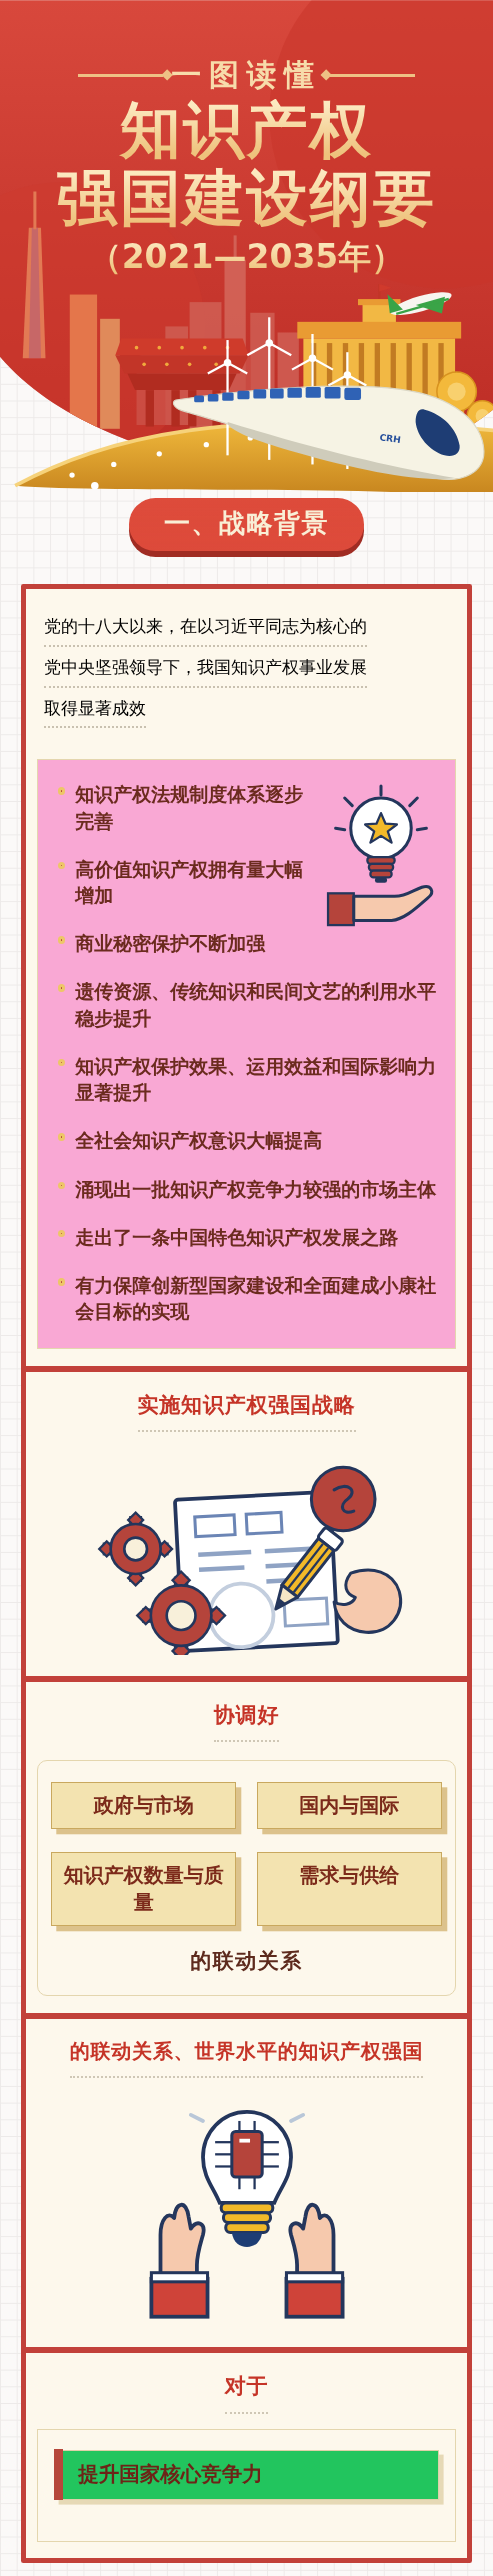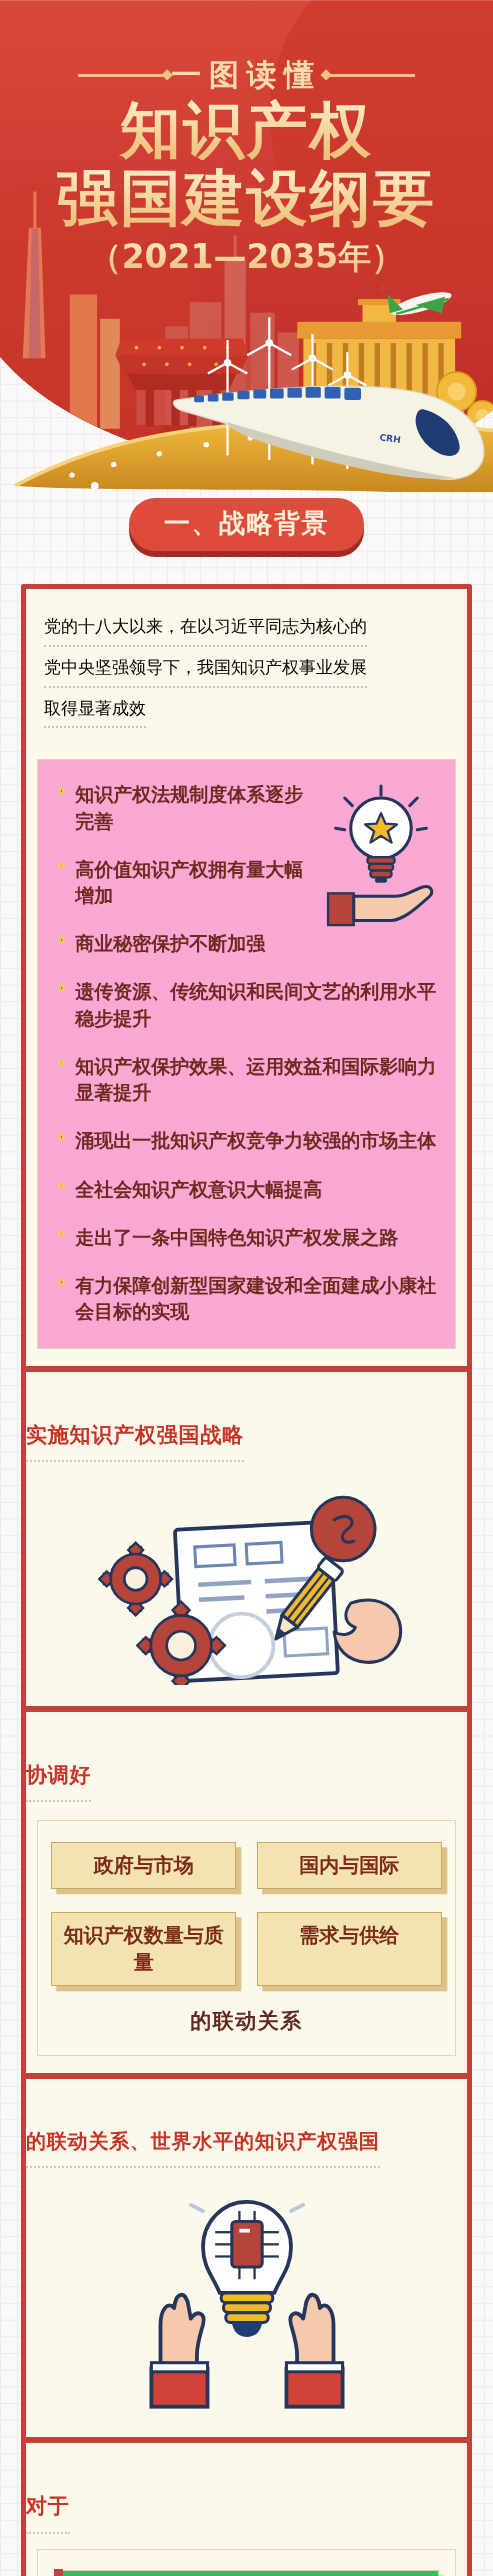--- a/index.html
+++ b/index.html
@@ -75,30 +75,30 @@
   .bullet-list li {
     display: flex; font-size: 19px; font-weight: bold; color: #6b2b1e;
     line-height: 1.38; margin-bottom: 22px;
   }
   .bullet-dot {
     flex: none; width: 7.6px; height: 7.6px; border-radius: 50%;
     background: #b6473b; border: 3px solid #eec667; margin: 6px 10px 0 0;
   }
 
   
-  .sec-title { padding-top: 49px; }
+  .sec-title { text-align: center; padding-top: 19px; }
   .sec-title span {
     display: inline-block; font-size: 21px; font-weight: bold; color: #c53427;
     letter-spacing: 0.8px; padding-bottom: 11.4px; border-bottom: 2.3px dotted #cfc7b5;
   }
   .sec-title.small span { font-size: 20px; }
   .illu-wrap { text-align: center; padding: 20px 0 18px; }
 
   
-  .panel-3 { margin-top: 18px; padding: 21px 13.7px 20px; }
+  .panel-3 { margin-top: 18px; padding: 21px 13.7px 20px; border-radius: 10px; }
   .coord-grid {
     display: grid; grid-template-columns: 1fr 1fr; gap: 23px 21px;
   }
   .gold-box {
     background: #f3e3b0; border: 1.5px solid #c9a85e; box-shadow: 5.3px 5.3px 0 #dcc28c;
     text-align: center; padding: 9px 4.6px;
     font-family: "DejaVu Serif", "Liberation Serif", serif;
     font-size: 20px; font-weight: bold; color: #7c2a1a;
   }
   .caption {
@@ -367,25 +367,25 @@
         <li>
             <span class="bullet-dot"></span>
             <span>遗传资源、传统知识和民间文艺的利用水平稳步提升</span>
           </li>
         <li>
             <span class="bullet-dot"></span>
             <span>知识产权保护效果、运用效益和国际影响力显著提升</span>
           </li>
         <li>
             <span class="bullet-dot"></span>
+            <span>全社会知识产权意识大幅提高</span>
+          </li>
+        <li>
+            <span class="bullet-dot"></span>
             <span>涌现出一批知识产权竞争力较强的市场主体</span>
-          </li>
-        <li>
-            <span class="bullet-dot"></span>
-            <span>全社会知识产权意识大幅提高</span>
           </li>
         <li>
             <span class="bullet-dot"></span>
             <span>走出了一条中国特色知识产权发展之路</span>
           </li>
         <li>
             <span class="bullet-dot"></span>
             <span>有力保障创新型国家建设和全面建成小康社会目标的实现</span>
           </li>
       </ul>

